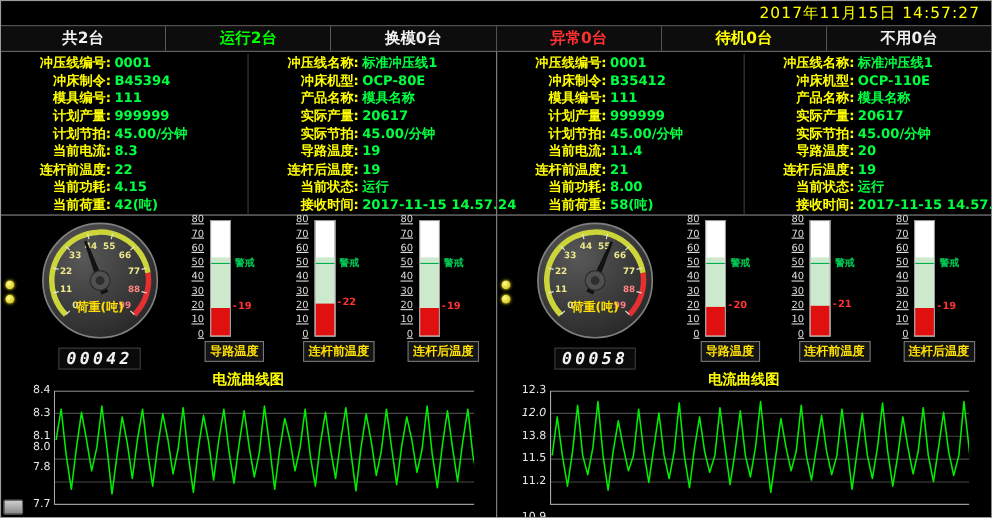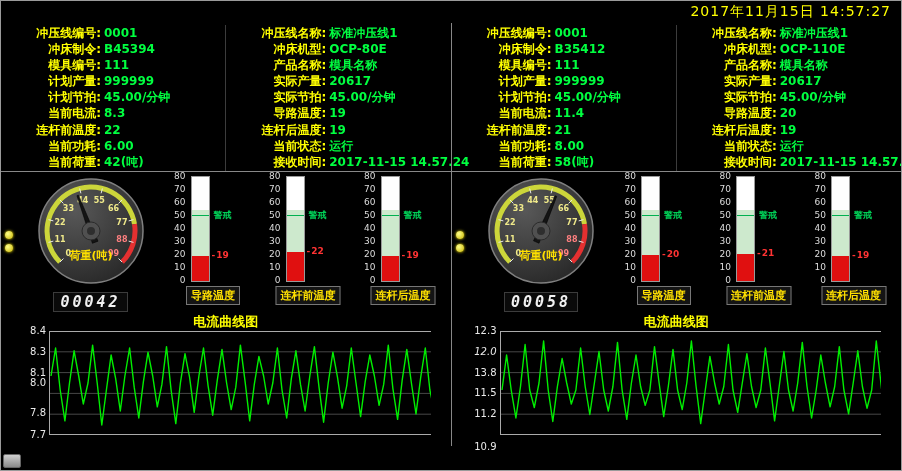--- a/index.html
+++ b/index.html
@@ -17,21 +17,21 @@
   .info-col.col2{border-left:1px solid #3c3c3c;}
   .irow{display:flex;line-height:16.1px;font-size:12px;font-weight:bold;}
   .lbl{width:100px;text-align:right;color:#ffff00;white-space:nowrap;flex:0 0 auto;}
   .val{margin-left:3px;color:#00ff40;white-space:nowrap;}
   .gauge-row{display:flex;height:141px;box-sizing:border-box;padding:2px 0 0 2px;}
   .ledcol{width:13px;padding-top:52px;box-sizing:border-box;}
   .led{width:8px;height:8px;border-radius:50%;background:radial-gradient(circle at 35% 35%,#ffff88,#c8b400);box-shadow:0 0 3px #ffee00;margin:5px 2px;}
   .gauge-wrap{width:150px;text-align:center;flex:0 0 auto;}
   .digital{display:inline-block;margin-top:-8px;padding:0 6px;font-family:"DejaVu Sans Mono","Liberation Mono",monospace;font-style:italic;font-weight:bold;font-size:15px;letter-spacing:3px;color:#f2f2f2;background:#0a0a0a;border:1px solid #3c3c3c;}
   .thermo{position:relative;width:95px;height:139px;flex:0 0 auto;}
-  .tnum{position:absolute;left:0;width:20px;text-align:right;font-size:9px;color:#dddddd;}
+  .tnum{position:absolute;left:0;width:20px;text-align:right;font-size:9px;color:#dddddd;text-decoration:underline;}
   .tbar{position:absolute;left:25px;top:2px;width:17px;height:104px;background:#ffffff;border:1px solid #9a9a9a;box-sizing:content-box;}
   .tzone{position:absolute;left:0;bottom:0;width:100%;background:#cde9cd;}
   .tfill{position:absolute;left:0;bottom:0;width:100%;background:#e01010;}
   .twline{position:absolute;left:0;width:100%;height:1px;background:#00b050;}
   .twarn{position:absolute;left:48px;font-size:9px;color:#00cc55;font-weight:bold;white-space:nowrap;}
   .tmark{position:absolute;left:46px;font-size:9px;color:#ff3333;font-weight:bold;}
   .tmark::before{content:"-";margin-right:1px;}
   .tlabel{position:absolute;top:112px;left:50%;transform:translateX(-50%);white-space:nowrap;border:1px solid #777;padding:1px 4px;color:#ffe000;font-size:11px;font-weight:bold;background:#141414;}
   .chart-block{padding:0 20px;}
   .chart-title{text-align:center;color:#ffff00;font-size:13px;font-weight:bold;height:18px;line-height:18px;}
@@ -41,20 +41,28 @@
   svg.plot{display:block;background:#000;}
   .taskbar-frag{position:absolute;left:2px;bottom:2px;width:16px;height:12px;background:linear-gradient(#cfcfcf,#8a8a8a);border:1px solid #666;border-radius:2px;}
 </style>
 </head>
 <body>
 
 <div class="screen">
   <div class="topbar">
     <span class="datetime">2017年11月15日 14:57:27</span>
   </div>
+  <div class="tabs" id="tabs">
+      <div class="tab" style="color: rgb(242, 242, 242);">共2台</div>
+      <div class="tab" style="color: rgb(0, 255, 0);">运行2台</div>
+      <div class="tab" style="color: rgb(242, 242, 242);">换模0台</div>
+      <div class="tab" style="color: rgb(255, 48, 48);">异常0台</div>
+      <div class="tab" style="color: rgb(255, 255, 0);">待机0台</div>
+      <div class="tab" style="color: rgb(242, 242, 242);">不用0台</div>
+    </div>
   <div id="machines">
       <section class="machine">
         <div class="info">
           <div class="info-col">
             <div class="irow">
               <span class="lbl">冲压线编号:</span>
               <span class="val">0001</span>
             </div>
             <div class="irow">
               <span class="lbl">冲床制令:</span>
@@ -75,21 +83,21 @@
             <div class="irow">
               <span class="lbl">当前电流:</span>
               <span class="val">8.3</span>
             </div>
             <div class="irow">
               <span class="lbl">连杆前温度:</span>
               <span class="val">22</span>
             </div>
             <div class="irow">
               <span class="lbl">当前功耗:</span>
-              <span class="val">6.00</span>
+              <span class="val">4.15</span>
             </div>
             <div class="irow">
               <span class="lbl">当前荷重:</span>
               <span class="val">42(吨)</span>
             </div>
           </div>
           <div class="info-col col2">
             <div class="irow">
               <span class="lbl">冲压线名称:</span>
               <span class="val">标准冲压线1</span>
@@ -229,21 +237,21 @@
           </div>
         </div>
         <div class="chart-block">
           <div class="chart-title">电流曲线图</div>
           <div class="chart-row">
             <div class="chart-axis">
               <div class="ytick" style="top: -6px;">8.4</div>
               <div class="ytick" style="top: 14.8px;">8.3</div>
               <div class="ytick" style="top: 35.6px;">8.1</div>
               <div class="ytick" style="top: 46px;">8.0</div>
-              <div class="ytick" style="top: 76px;">7.8</div>
+              <div class="ytick" style="top: 64px;">7.8</div>
               <div class="ytick" style="top: 98px;">7.7</div>
             </div>
             <svg width="406" height="104" class="plot">
               <line x1="1" y1="20.8" x2="405" y2="20.8" stroke="#474747" stroke-width="1"></line>
               <line x1="1" y1="41.6" x2="405" y2="41.6" stroke="#474747" stroke-width="1"></line>
               <line x1="1" y1="62.4" x2="405" y2="62.4" stroke="#474747" stroke-width="1"></line>
               <line x1="1" y1="83.2" x2="405" y2="83.2" stroke="#474747" stroke-width="1"></line>
               <rect x="0.5" y="0.5" width="405" height="103" fill="none" stroke="#aaaaaa"></rect>
               <polyline points="2.0,45.0 6.6,17.0 11.2,59.0 15.9,89.8 20.5,52.0 25.1,19.8 29.7,45.0 34.3,73.0 39.0,52.0 43.6,14.2 48.2,52.0 52.8,94.0 57.4,59.0 62.1,24.0 66.7,47.8 71.3,80.0 75.9,45.0 80.6,17.0 85.2,56.2 89.8,87.0 94.4,50.6 99.0,21.2 103.7,45.0 108.3,75.8 112.9,53.4 117.5,15.6 122.1,59.0 126.8,92.6 131.4,52.0 136.0,22.6 140.6,46.4 145.2,81.4 149.9,45.0 154.5,17.0 159.1,54.8 163.7,84.2 168.3,49.2 173.0,18.4 177.6,52.0 182.2,78.6 186.8,56.2 191.4,14.2 196.1,50.6 200.7,89.8 205.3,53.4 209.9,25.4 214.6,45.0 219.2,73.0 223.8,52.0 228.4,17.0 233.0,59.0 237.7,87.0 242.3,47.8 246.9,19.8 251.5,53.4 256.1,80.0 260.8,45.0 265.4,15.6 270.0,56.2 274.6,91.2 279.2,52.0 283.9,21.2 288.5,46.4 293.1,77.2 297.7,54.8 302.3,17.0 307.0,52.0 311.6,85.6 316.2,50.6 320.8,24.0 325.4,45.0 330.1,74.4 334.7,53.4 339.3,14.2 343.9,57.6 348.6,88.4 353.2,49.2 357.8,18.4 362.4,52.0 367.0,82.8 371.7,46.4 376.3,17.0 380.9,59.0 385.5,81.4 390.1,52.0 394.8,19.8 399.4,47.8 404.0,78.6" fill="none" stroke="#00ee00" stroke-width="1.4" stroke-linejoin="round"></polyline>
             </svg>

